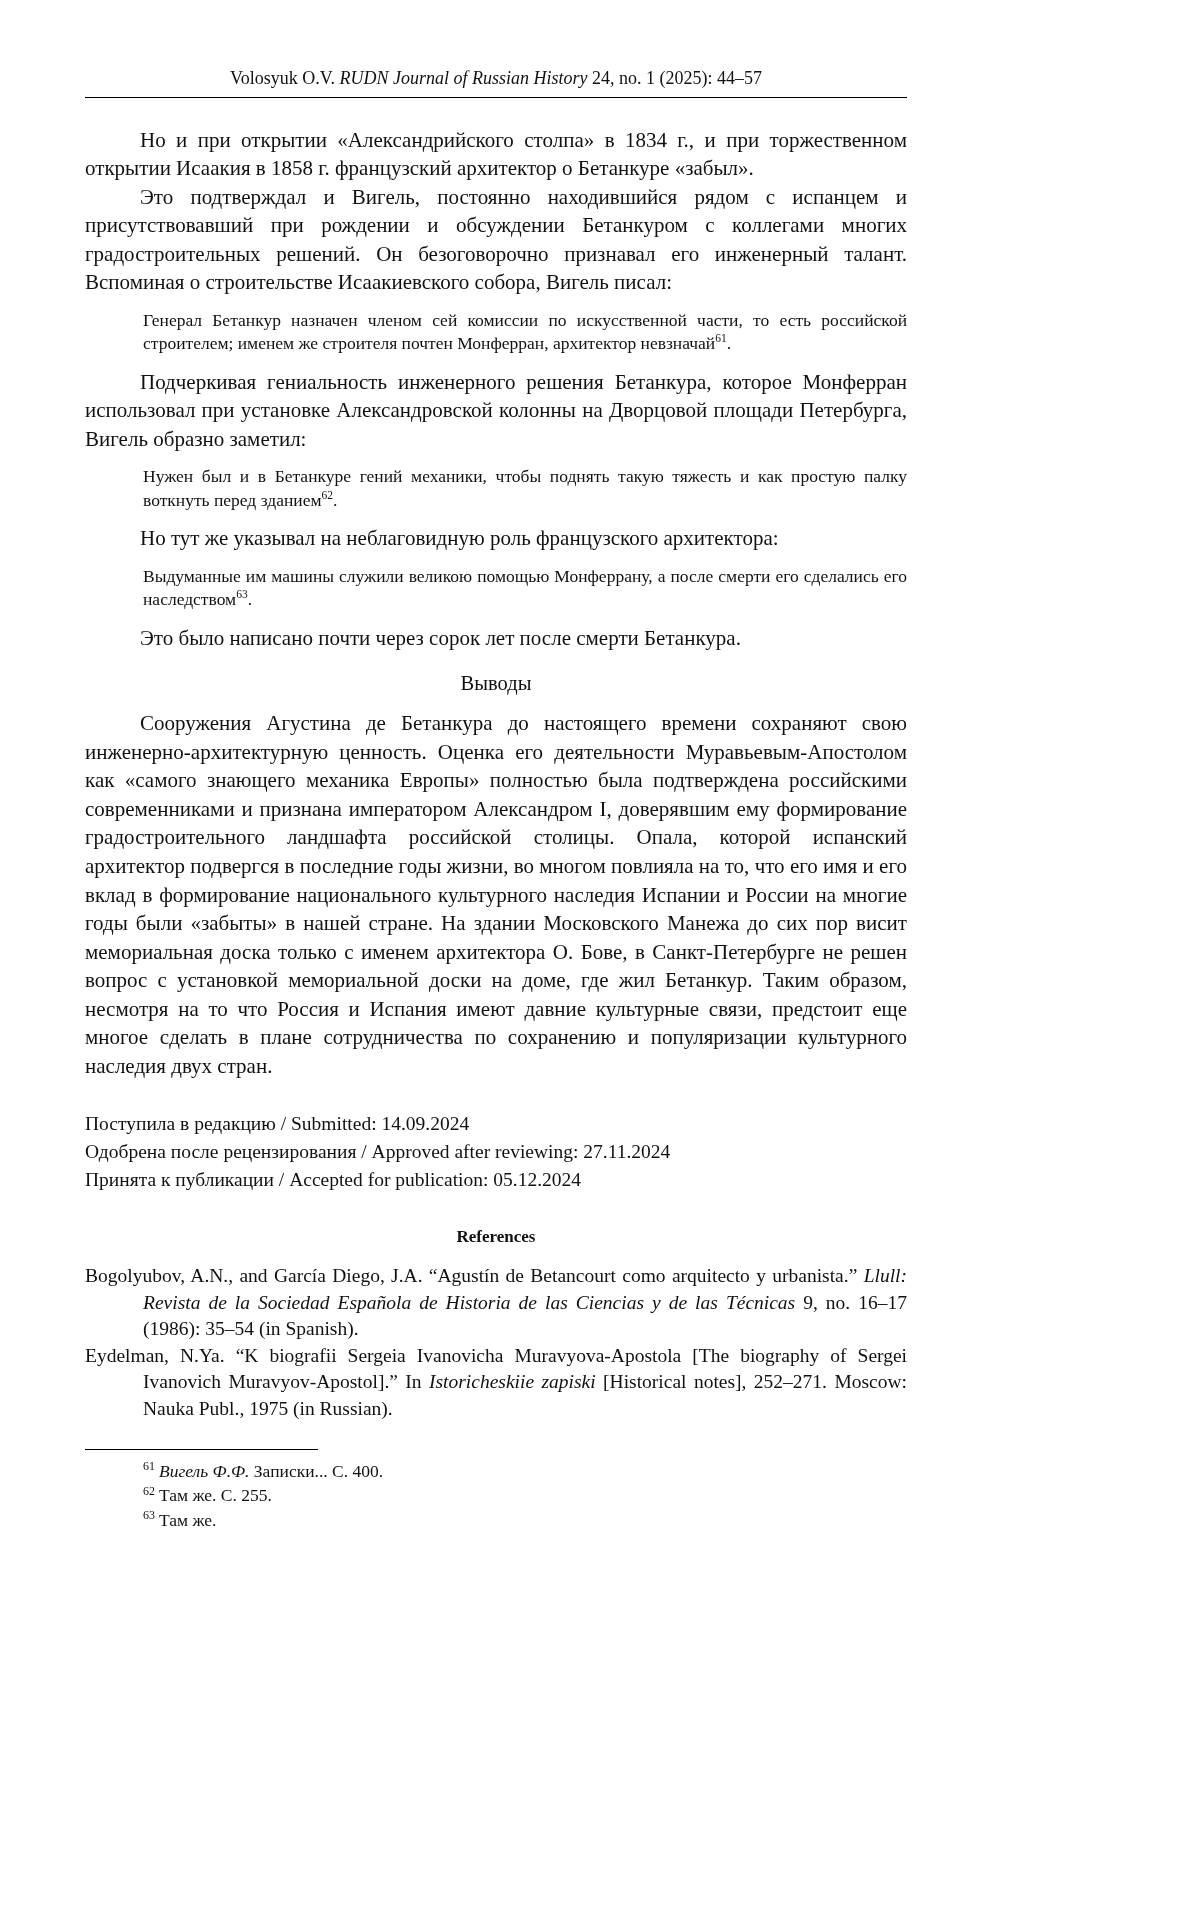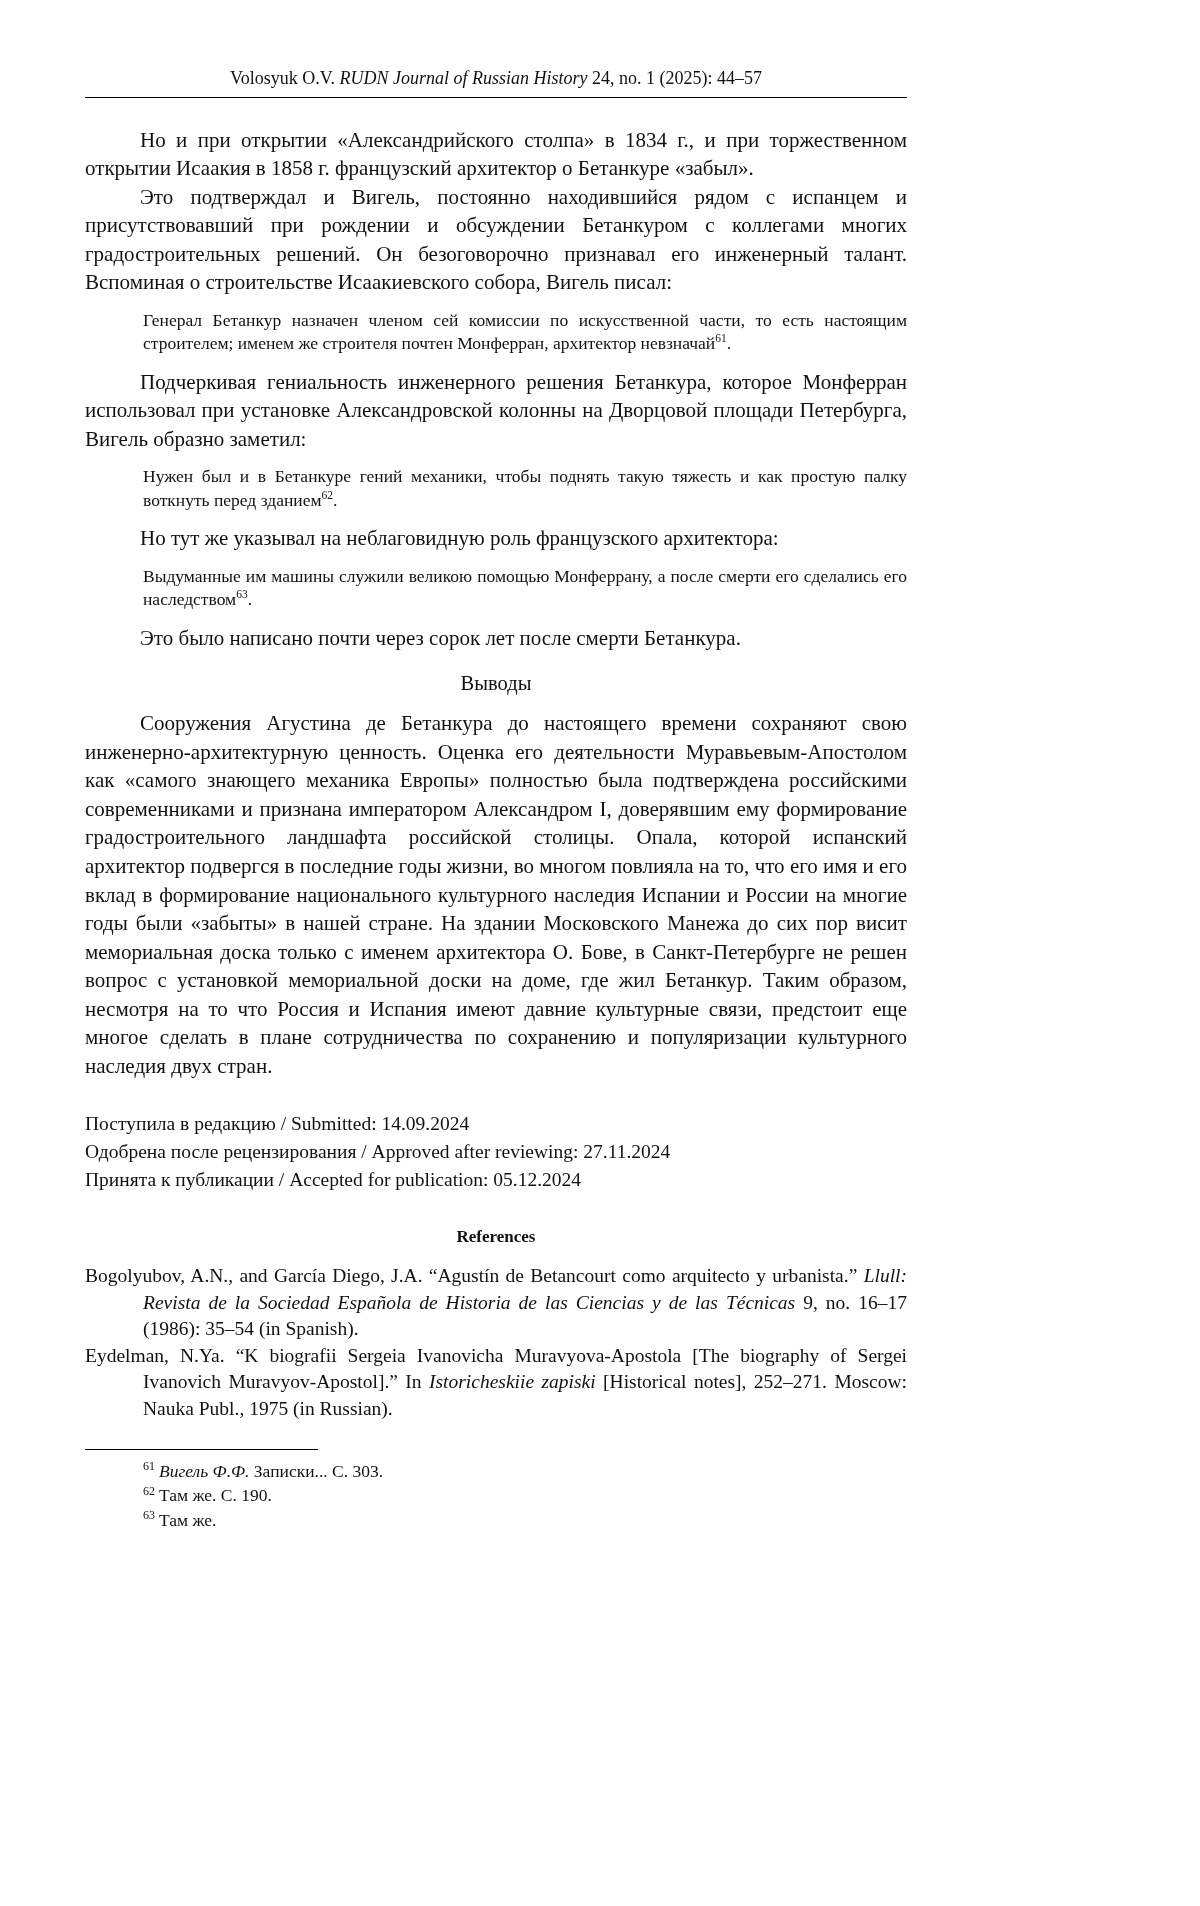--- a/index.html
+++ b/index.html
@@ -80,21 +80,21 @@
 
     <header class="running-head">
       <span><span>Volosyuk O.V. </span><em>RUDN Journal of Russian History</em><span> 24, no. 1 (2025): 44–57</span></span>
       <div class="header-rule"></div>
     </header>
 
     <main>
       <p class="body-p">Но и при открытии «Александрийского столпа» в 1834 г., и при торжественном открытии Исаакия в 1858 г. французский архитектор о Бетанкуре «забыл».</p>
       <p class="body-p">Это подтверждал и Вигель, постоянно находившийся рядом с испанцем и присутствовавший при рождении и обсуждении Бетанкуром с коллегами многих градостроительных решений. Он безоговорочно признавал его инженерный талант. Вспоминая о строительстве Исаакиевского собора, Вигель писал:</p>
 
-      <p class="quote"><span>Генерал Бетанкур назначен членом сей комиссии по искусственной части, то есть настоящим строителем; именем же строителя почтен Монферран, архитектор невзначай</span><sup class="fn-ref">61</sup><span>.</span></p>
+      <p class="quote"><span>Генерал Бетанкур назначен членом сей комиссии по искусственной части, то есть российской строителем; именем же строителя почтен Монферран, архитектор невзначай</span><sup class="fn-ref">61</sup><span>.</span></p>
 
       <p class="body-p">Подчеркивая гениальность инженерного решения Бетанкура, которое Монферран использовал при установке Александровской колонны на Дворцовой площади Петербурга, Вигель образно заметил:</p>
 
       <p class="quote"><span>Нужен был и в Бетанкуре гений механики, чтобы поднять такую тяжесть и как простую палку воткнуть перед зданием</span><sup class="fn-ref">62</sup><span>.</span></p>
 
       <p class="body-p">Но тут же указывал на неблаговидную роль французского архитектора:</p>
 
       <p class="quote"><span>Выдуманные им машины служили великою помощью Монферрану, а после смерти его сделались его наследством</span><sup class="fn-ref">63</sup><span>.</span></p>
 
       <p class="body-p">Это было написано почти через сорок лет после смерти Бетанкура.</p>
@@ -111,20 +111,20 @@
 
       <h2 class="refs-heading">References</h2>
 
       <div>
         <p class="ref"><span>Bogolyubov, A.N., and García Diego, J.A. “Agustín de Betancourt como arquitecto y urbanista.” </span><em>Llull: Revista de la Sociedad Española de Historia de las Ciencias y de las Técnicas</em><span> 9, no. 16–17 (1986): 35–54 (in Spanish).</span></p>
         <p class="ref"><span>Eydelman, N.Ya. “K biografii Sergeia Ivanovicha Muravyova-Apostola [The biography of Sergei Ivanovich Muravyov-Apostol].” In </span><em>Istoricheskiie zapiski</em><span> [Historical notes], 252–271. Moscow: Nauka Publ., 1975 (in Russian).</span></p>
       </div>
 
       <div class="footnotes">
         <div class="fn-rule"></div>
-        <p class="footnote"><sup class="fn-mark">61</sup><em>Вигель Ф.Ф.</em><span> Записки... С. 303.</span></p>
-        <p class="footnote"><sup class="fn-mark">62</sup><em></em><span>Там же. С. 190.</span></p>
+        <p class="footnote"><sup class="fn-mark">61</sup><em>Вигель Ф.Ф.</em><span> Записки... С. 400.</span></p>
+        <p class="footnote"><sup class="fn-mark">62</sup><em></em><span>Там же. С. 255.</span></p>
         <p class="footnote"><sup class="fn-mark">63</sup><em></em><span>Там же.</span></p>
       </div>
     </main>
   </div>
 
 </div>
 
 </body></html>

